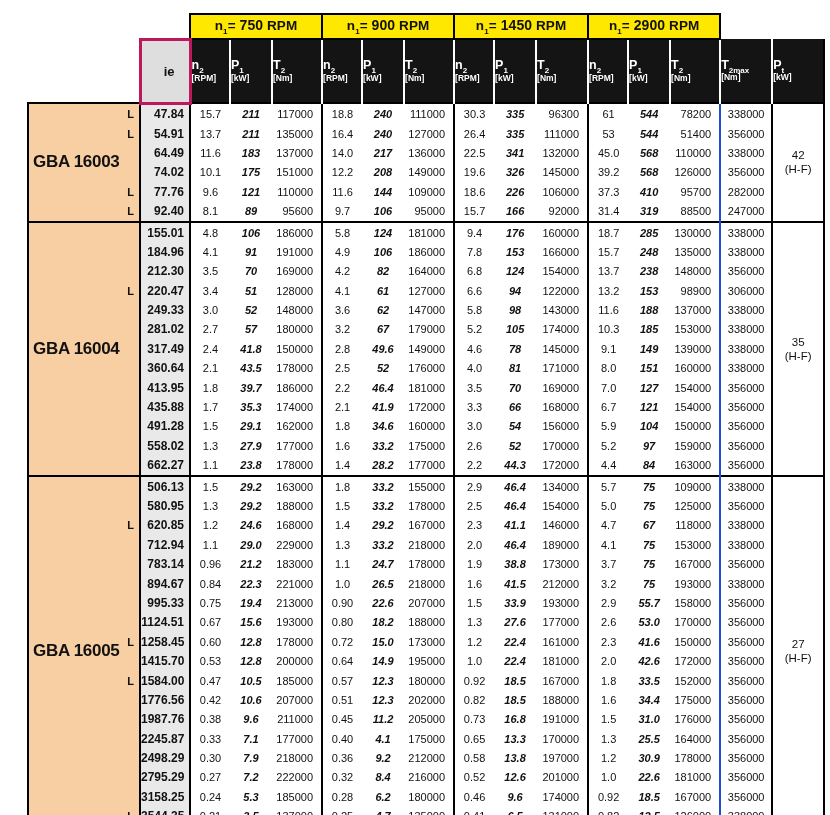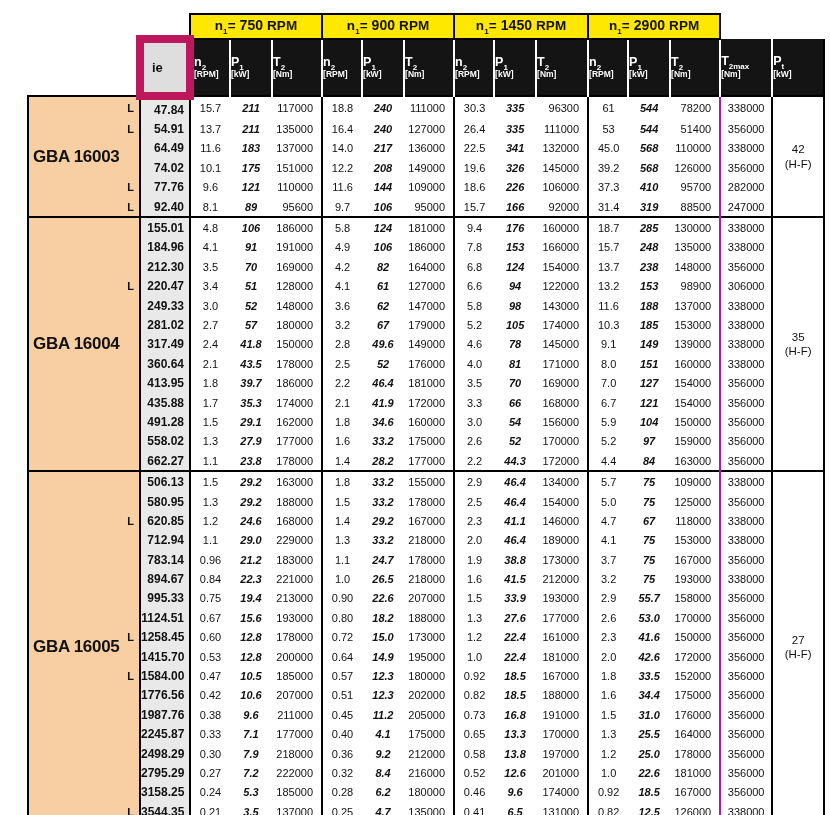--- a/index.html
+++ b/index.html
@@ -24,23 +24,23 @@
   td.spacer{border:none;background:transparent;}
   th.h-yellow{
     background:var(--yellow);border:2px solid #000;
     height:23px;text-align:center;vertical-align:middle;
     font-size:13.5px;font-weight:700;padding:0;letter-spacing:.1px;
   }
   th.h-yellow .num{font-weight:800;font-size:14px;}
   th.h-yellow sub,.h-black sub{font-size:8px;}
   
   th.h-ie{
-    background:var(--hgray);border:8px solid #be185d;
-    font-size:13px;font-weight:800;text-align:left;vertical-align:middle;
-    height:33px;padding:8px;
+    background:var(--hgray);border:3px solid #be185d;
+    font-size:13px;font-weight:800;text-align:right;vertical-align:middle;
+    height:33px;padding:14px;
   }
   th.h-black{
     background:#141414;color:#fff;text-align:left;vertical-align:middle;
     height:33px;padding:0;border-left:2px solid #fff;line-height:1.05;
   }
   th.h-black .sym{display:block;font-size:12.5px;font-weight:700;}
   th.h-black .unit{display:block;font-size:8.5px;font-weight:700;margin-top:-1px;}
   th.h-black.bk-first{border-left:2px solid #000;}
   th.h-black.bk-last{border-right:2px solid #000;}
   
@@ -52,21 +52,21 @@
   }
   td.c-group .glabel{font-size:17px;font-weight:800;padding-left:4px;letter-spacing:-.3px;white-space:nowrap;}
   td.c-l{background:var(--peach);font-weight:800;text-align:right;padding-right:5px;font-size:11px;}
   td.c-ie{
     background:var(--gray);border-left:2px solid #000;border-right:2px solid #000;
     font-weight:800;text-align:right;padding-right:5px;font-size:12px;
   }
   td.c-n2{text-align:center;}
   td.c-p1{text-align:center;font-weight:700;font-style:italic;}
   td.c-t2{text-align:right;padding-right:8px;}
-  td.c-t2max{text-align:center;border-left:2px solid #a21caf;}
+  td.c-t2max{text-align:center;border-left:2px solid #1d4ed8;}
   td.c-pt{
     border-left:2px solid #000;border-right:2.5px solid #000;
     text-align:center;vertical-align:middle;font-size:11.5px;line-height:1.25;
   }
   td.gstart{border-left:2px solid #000;}
 </style>
 </head>
 <body>
 
 <div class="page">
@@ -749,21 +749,21 @@
           <td class="c-n2 gstart">0.30</td>
           <td class="c-p1">7.9</td>
           <td class="c-t2">218000</td>
           <td class="c-n2 gstart">0.36</td>
           <td class="c-p1">9.2</td>
           <td class="c-t2">212000</td>
           <td class="c-n2 gstart">0.58</td>
           <td class="c-p1">13.8</td>
           <td class="c-t2">197000</td>
           <td class="c-n2 gstart">1.2</td>
-          <td class="c-p1">25.0</td>
+          <td class="c-p1">30.9</td>
           <td class="c-t2">178000</td>
           <td class="c-t2max">356000</td>
         </tr>
         <tr>
           <td class="c-l"></td>
           <td class="c-ie">2795.29</td>
           <td class="c-n2 gstart">0.27</td>
           <td class="c-p1">7.2</td>
           <td class="c-t2">222000</td>
           <td class="c-n2 gstart">0.32</td>

